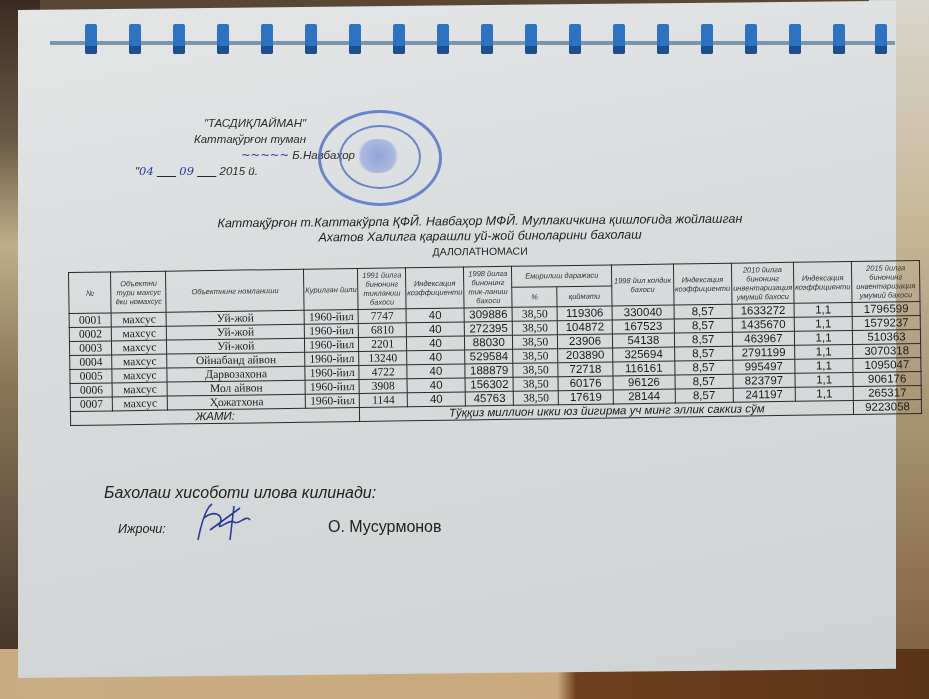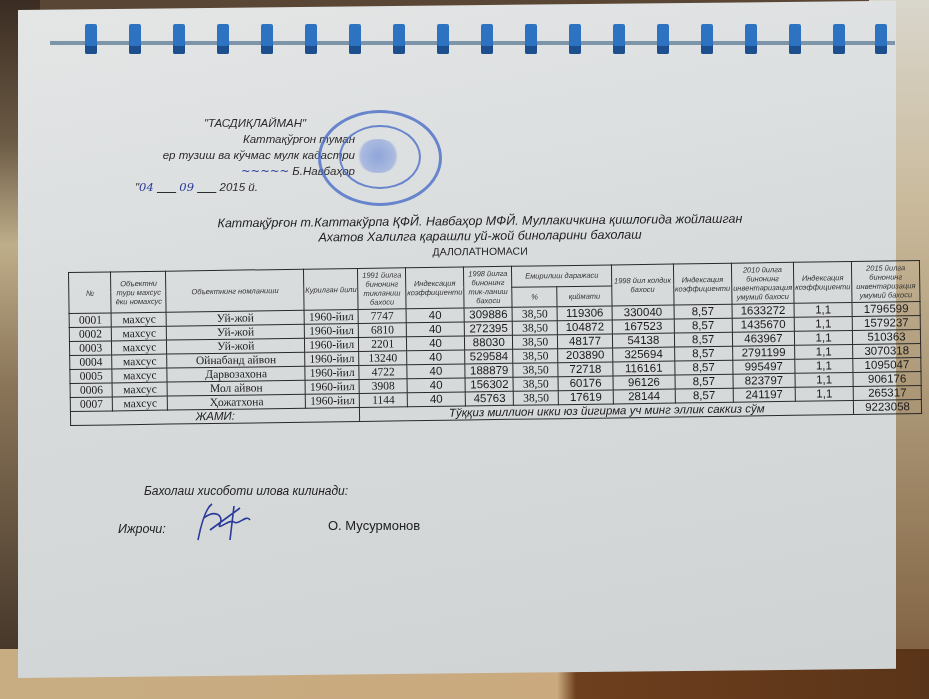--- a/index.html
+++ b/index.html
@@ -15,44 +15,44 @@
        background:linear-gradient(170deg,#e4e6e6 0%,#d9dcdd 40%,#cfd3d4 100%);
        transform:skewY(-0.6deg);transform-origin:left top;}
   .binding{position:absolute;left:30px;top:22px;width:865px;height:40px;}
   .wire{position:absolute;left:20px;top:19px;width:845px;height:4px;background:#7d95a8;}
   .ring{position:absolute;top:2px;width:12px;height:30px;background:#2e72c2;border-radius:2px;
         box-shadow:inset 0 -8px 0 #1d4f8e;}
   .content{position:absolute;left:0;top:0;width:929px;height:699px;}
   .approve{position:absolute;left:115px;top:115px;width:240px;color:#2c2c2c;
        font-style:italic;font-size:11.5px;line-height:16px;text-align:right;}
   .approve .t1{text-align:center;padding-left:40px;}
-  .approve .t2{padding-left:30px;}
+  .approve .t2{text-align:center;padding-left:30px;}
   .sig-date{color:#2a3a9a;font-style:italic;font-family:"DejaVu Serif",serif;}
   .stamp{position:absolute;left:318px;top:110px;width:118px;height:90px;border-radius:50%;
        border:3px solid #4b6fc8;opacity:.8;}
   .stamp .inner{position:absolute;left:18px;top:12px;width:78px;height:60px;border-radius:50%;border:2px solid #4b6fc8;}
   .stamp .core{position:absolute;left:34px;top:26px;width:46px;height:34px;border-radius:50%;
        background:radial-gradient(circle,#7d97d8 0%,#9fb2e0 60%,transparent 70%);}
   .title{position:absolute;left:200px;top:214px;width:560px;text-align:center;color:#1e1e1e;
        font-style:italic;font-size:12.5px;line-height:15px;transform:rotate(-0.5deg);}
   .title .l3{font-style:normal;font-size:10.5px;}
   table.doc{position:absolute;left:68px;top:272px;width:852px;border-collapse:collapse;
        transform:rotate(-0.8deg);transform-origin:left top;color:#1b1b1b;background:transparent;}
   table.doc th{border:1.5px solid #2a2a2a;font-weight:normal;font-style:italic;font-size:7.5px;
        line-height:9px;padding:2px 1px;text-align:center;vertical-align:middle;color:#333;}
   table.doc td{border:1.5px solid #2a2a2a;font-size:11.5px;line-height:13px;padding:0 3px;
        text-align:center;white-space:nowrap;}
   td.serif{font-family:"Liberation Serif",serif;font-size:13px;}
   td.left{text-align:left;}
   td.total-label{text-align:center;font-style:italic;font-size:11.5px;}
   td.words{text-align:center;font-style:italic;font-size:12px;}
   td.grand{font-weight:normal;text-align:right;}
-  .footer{position:absolute;left:104px;top:484px;color:#222;font-style:italic;font-size:12px;margin-left:40px;}
+  .footer{position:absolute;left:104px;top:484px;color:#222;font-style:italic;font-size:16px;}
   .exec{position:absolute;left:118px;top:522px;color:#222;font-style:italic;font-size:12.5px;}
-  .exec-name{position:absolute;left:328px;top:518px;color:#222;font-size:13px;}
+  .exec-name{position:absolute;left:328px;top:518px;color:#222;font-size:16px;}
   .signature{position:absolute;left:190px;top:500px;width:70px;height:45px;}
 </style>
 </head>
 <body>
 
 <div class="bg-left"></div>
 <div class="bg-right"></div>
 <div class="bg-bottom"></div>
 
 <div class="paper"></div>
@@ -78,21 +78,20 @@
   <div class="ring" style="left:759px"></div>
   <div class="ring" style="left:803px"></div>
   <div class="ring" style="left:845px"></div>
 </div>
 
 <div class="content">
 
   <div class="approve">
     <div class="t1">"ТАСДИҚЛАЙМАН"</div>
     <div class="t2">Каттақўрғон туман</div>
-    <div>ер тузиш ва кўчмас мулк кадастри</div>
     <div>
       <span class="sig-date">~~~~~</span>
       <span>Б.Навбаҳор</span>
     </div>
     <div style="text-align:left;padding-left:20px">
       "<span class="sig-date">04</span>
       <span style="text-decoration:underline">&nbsp;&nbsp;&nbsp;&nbsp;&nbsp;&nbsp;</span>
       <span class="sig-date">09</span>
       <span style="text-decoration:underline">&nbsp;&nbsp;&nbsp;&nbsp;&nbsp;&nbsp;</span>
       <span>2015 й.</span>
@@ -167,21 +166,21 @@
       </tr>
       <tr>
         <td class="serif">0003</td>
         <td class="serif">махсус</td>
         <td class="serif left">Уй-жой</td>
         <td class="serif">1960-йил</td>
         <td class="serif">2201</td>
         <td>40</td>
         <td>88030</td>
         <td class="serif">38,50</td>
-        <td>48177</td>
+        <td>23906</td>
         <td>54138</td>
         <td>8,57</td>
         <td>463967</td>
         <td>1,1</td>
         <td>510363</td>
       </tr>
       <tr>
         <td class="serif">0004</td>
         <td class="serif">махсус</td>
         <td class="serif left">Ойнабанд айвон</td>

